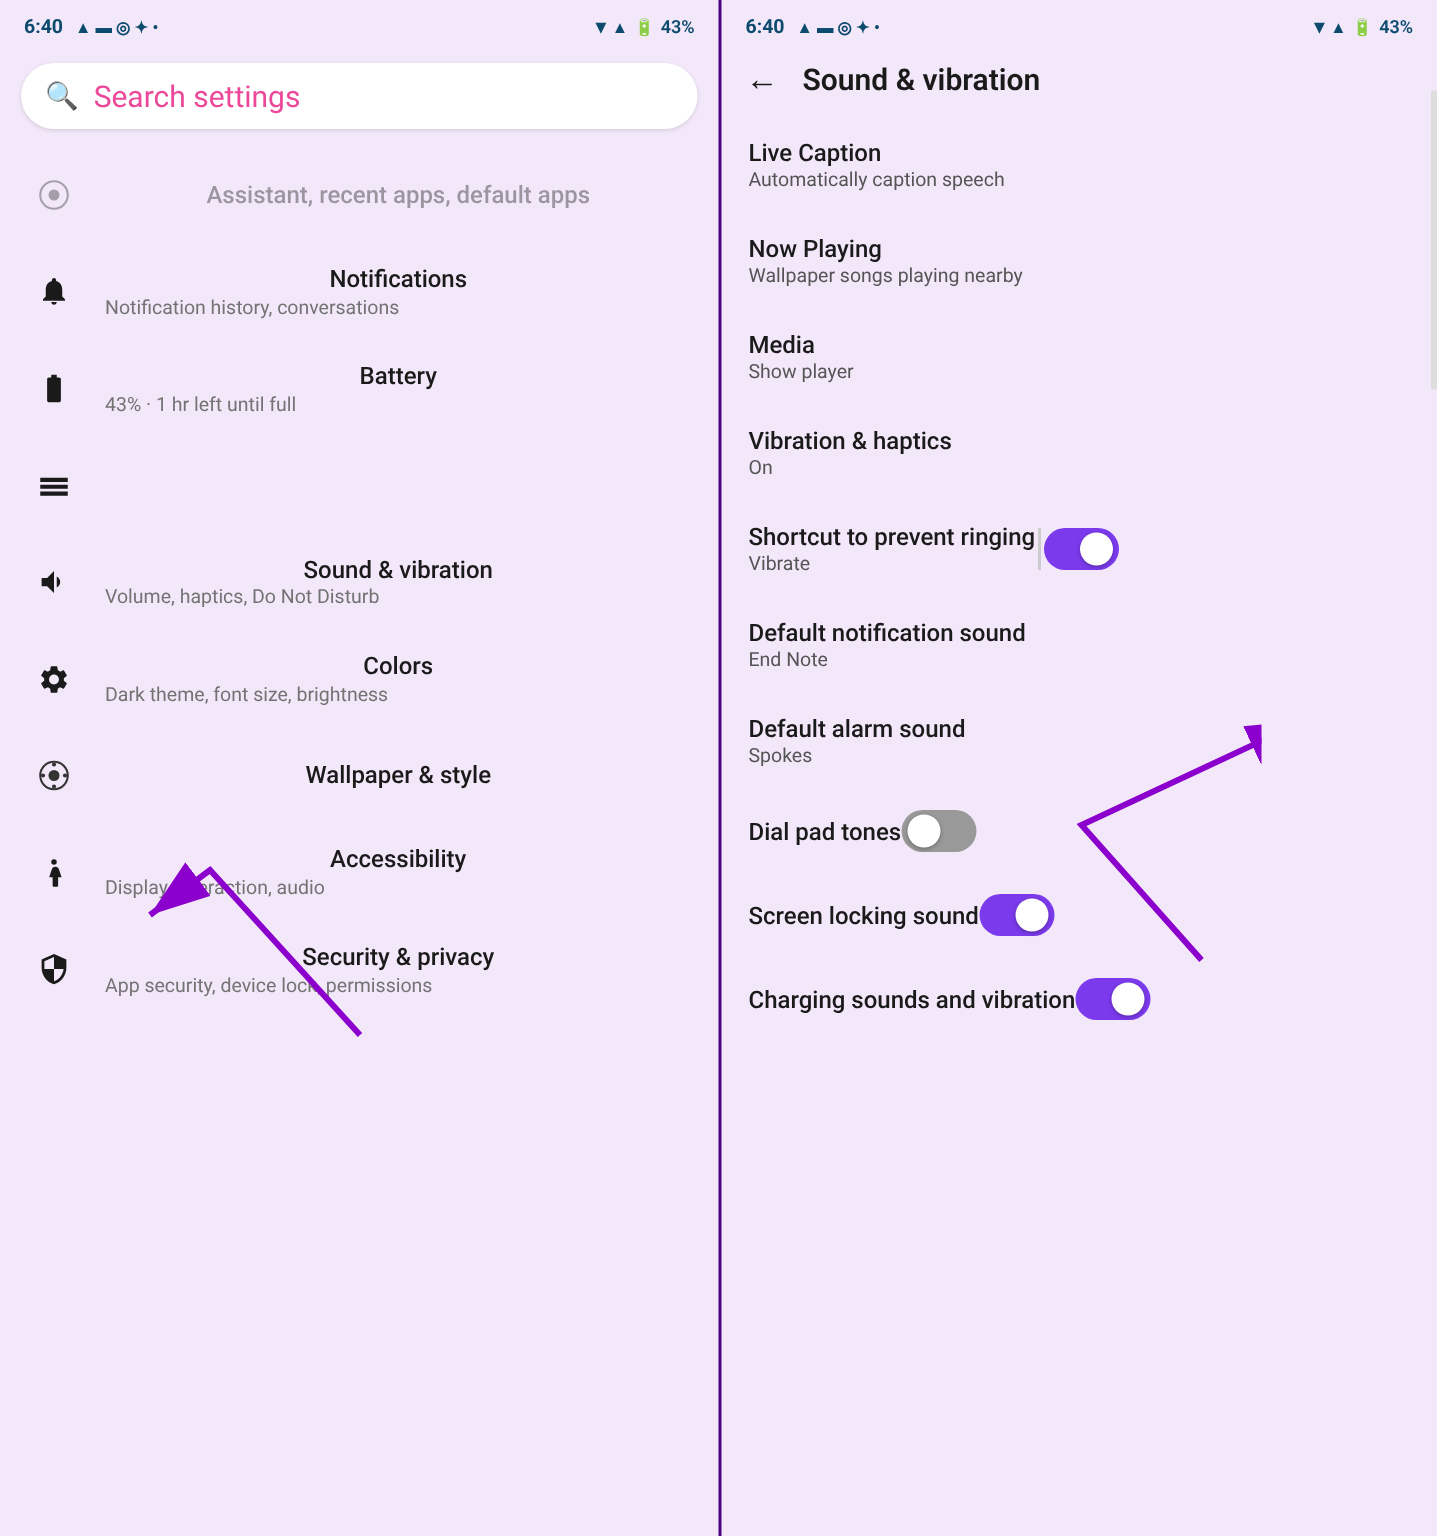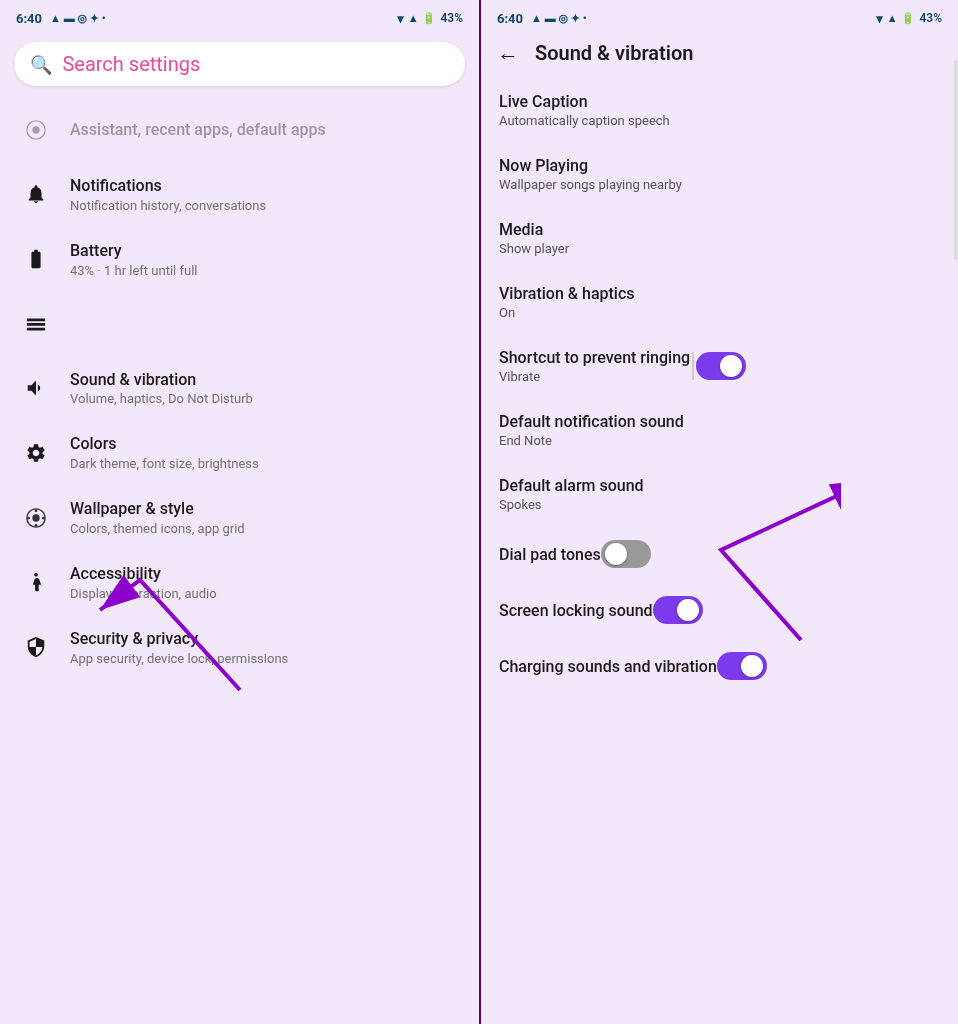--- a/index.html
+++ b/index.html
@@ -90,20 +90,21 @@
       font-size: 22px;
       color: #1a1a1a;
       flex-shrink: 0;
     }
     .settings-item-text { flex: 1; }
     .settings-item-title {
       font-size: 16px;
       font-weight: 500;
       color: #1a1a1a;
       line-height: 1.3;
+      text-align: center;
     }
     .settings-item-subtitle {
       font-size: 13px;
       color: #737373;
       margin-top: 1px;
     }
 
     
     .faded {
       opacity: 0.4;
@@ -311,21 +312,20 @@
             <circle cx="12" cy="12" r="10" fill="none" stroke="#333" stroke-width="1.5"></circle>
             <circle cx="12" cy="12" r="4" fill="#333"></circle>
             <circle cx="12" cy="4" r="1.5" fill="#333"></circle>
             <circle cx="12" cy="20" r="1.5" fill="#333"></circle>
             <circle cx="4" cy="12" r="1.5" fill="#333"></circle>
             <circle cx="20" cy="12" r="1.5" fill="#333"></circle>
           </svg>
       </div>
       <div class="settings-item-text">
         <div class="settings-item-title">Wallpaper &amp; style</div>
-        <div class="settings-item-subtitle">Colors, themed icons, app grid</div>
       </div>
     </div>
 
     <div class="settings-item">
       <div class="settings-item-icon">
         <svg width="22" height="22" viewBox="0 0 24 24" fill="currentColor">
             <circle cx="12" cy="4" r="2"></circle>
             <path d="M12 22c-.55 0-1-.45-1-1v-6H8.5l1.93-5.79c.33-1.02 1.27-1.71 2.32-1.71h.5c1.05 0 1.99.69 2.32 1.71L17.5 15H15v6c0 .55-.45 1-1 1h-2z"></path>
           </svg>
       </div>

